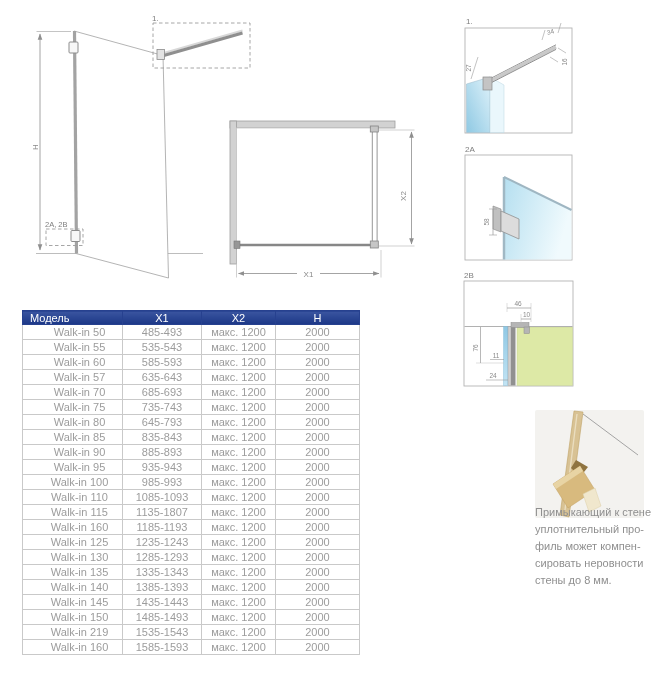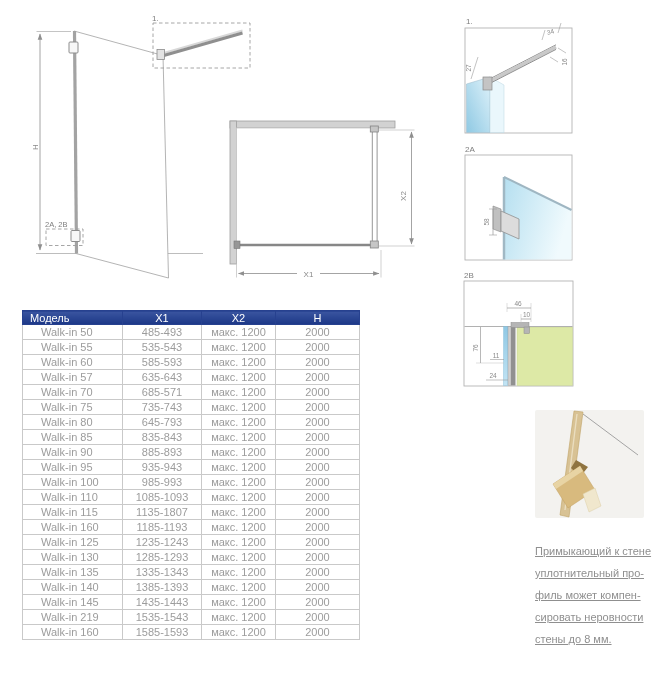--- a/index.html
+++ b/index.html
@@ -12,28 +12,28 @@
   .reflab-s{fill:#7d7d7d;font-size:7.5px;}
 
   
   table.spec{position:absolute;left:22px;top:310px;width:337px;border-collapse:collapse;
              table-layout:fixed;font-size:11px;}
   table.spec th{background:linear-gradient(#3a55a0,#1c3787);color:#ffffff;font-weight:normal;
                 border:1px solid #27418f;height:13px;padding:0 15px;}
   table.spec th.first{text-align:left;padding-left:7px;}
   table.spec td{border:1px solid #c9c9c9;color:#9c9c9c;height:14px;line-height:14px;
                 padding:0 4px;text-align:center;white-space:nowrap;overflow:hidden;}
-  table.spec td.first{text-align:left;padding-left:18px;}
+  table.spec td.first{text-align:center;padding-left:18px;}
   table.spec{border:1px solid #bdbdbd;}
 
   
   .photo{position:absolute;left:535px;top:410px;width:109px;height:108px;background:#f3f2ef;
          border-radius:2px;overflow:hidden;}
-  .note{position:absolute;left:535px;top:540px;width:132px;font-size:11px;line-height:22px;
-        color:#8f8f8f;white-space:pre-line;text-decoration:underline;}
+  .note{position:absolute;left:535px;top:504px;width:132px;font-size:11px;line-height:17px;
+        color:#8f8f8f;white-space:pre-line;}
 </style>
 </head>
 <body>
 
 <div id="stage">
 
   <svg width="669" height="440" viewBox="0 0 669 440" style="position:absolute;left:0;top:0;">
     <defs>
       <marker id="arr" markerWidth="9" markerHeight="8" refX="6.5" refY="4" orient="auto-start-reverse">
         <path d="M0,1.4 L7,4 L0,6.6 z" fill="#8f8f8f"></path>
@@ -185,21 +185,21 @@
           <td>2000</td>
         </tr>
         <tr>
           <td class="first">Walk-in 57</td>
           <td>635-643</td>
           <td>макс. 1200</td>
           <td>2000</td>
         </tr>
         <tr>
           <td class="first">Walk-in 70</td>
-          <td>685-571</td>
+          <td>685-693</td>
           <td>макс. 1200</td>
           <td>2000</td>
         </tr>
         <tr>
           <td class="first">Walk-in 75</td>
           <td>735-743</td>
           <td>макс. 1200</td>
           <td>2000</td>
         </tr>
         <tr>
@@ -270,20 +270,26 @@
         </tr>
         <tr>
           <td class="first">Walk-in 140</td>
           <td>1385-1393</td>
           <td>макс. 1200</td>
           <td>2000</td>
         </tr>
         <tr>
           <td class="first">Walk-in 145</td>
           <td>1435-1443</td>
+          <td>макс. 1200</td>
+          <td>2000</td>
+        </tr>
+        <tr>
+          <td class="first">Walk-in 150</td>
+          <td>1485-1493</td>
           <td>макс. 1200</td>
           <td>2000</td>
         </tr>
         <tr>
           <td class="first">Walk-in 219</td>
           <td>1535-1543</td>
           <td>макс. 1200</td>
           <td>2000</td>
         </tr>
         <tr>

